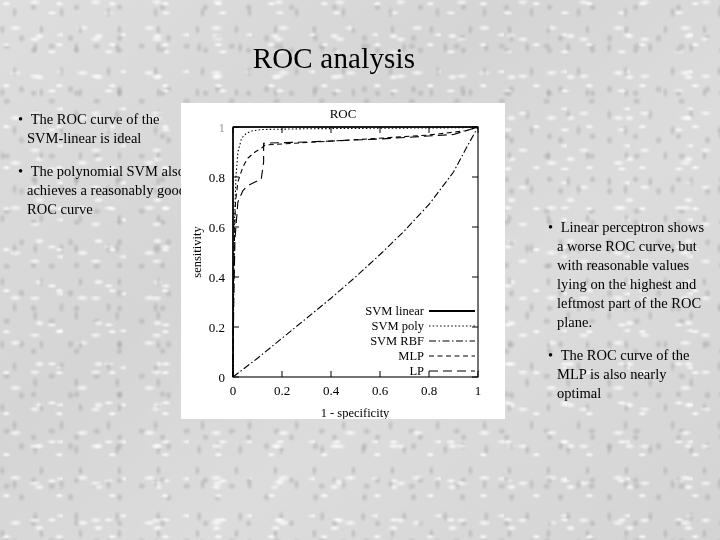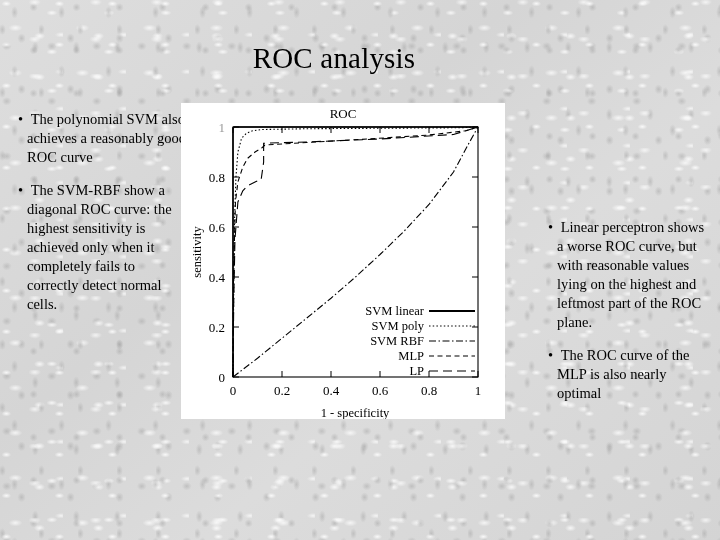--- a/index.html
+++ b/index.html
@@ -94,22 +94,22 @@
   #chart-svg { display: block; }
 </style>
 </head>
 <body>
 
 <div id="slide">
 
   <div id="slide-title">ROC analysis</div>
 
   <div id="left-col" class="text-col">
+      <p class="bullet"><span class="dot">• </span><span>The ROC curve of the SVM-linear is ideal</span></p>
       <p class="bullet"><span class="dot">• </span><span>The polynomial SVM also achieves a reasonably good ROC curve</span></p>
-      <p class="bullet"><span class="dot">• </span><span>The SVM-RBF show a diagonal ROC curve: the highest sensitivity is achieved only when it completely fails to correctly detect normal cells.</span></p>
     </div>
 
   <div id="chart-panel">
     <svg id="chart-svg" width="324" height="329" viewBox="0 0 324 329">
 
       <text id="c-title" x="162" y="15" text-anchor="middle" font-family="Liberation Serif, serif" font-size="13" fill="#000">ROC</text>
 
       <rect id="plot-frame" x="52" y="24" width="245" height="250" fill="none" stroke="#000" stroke-width="1.1"></rect>
 
       <g id="x-ticks">

